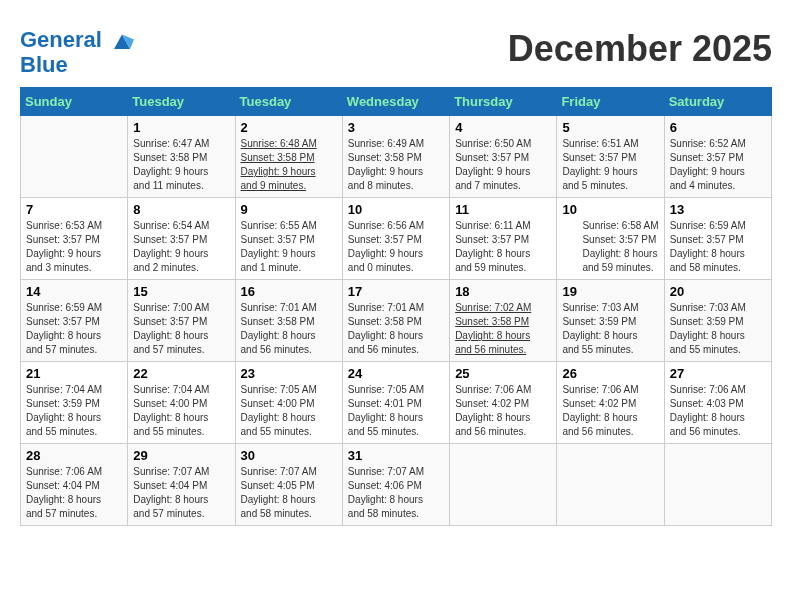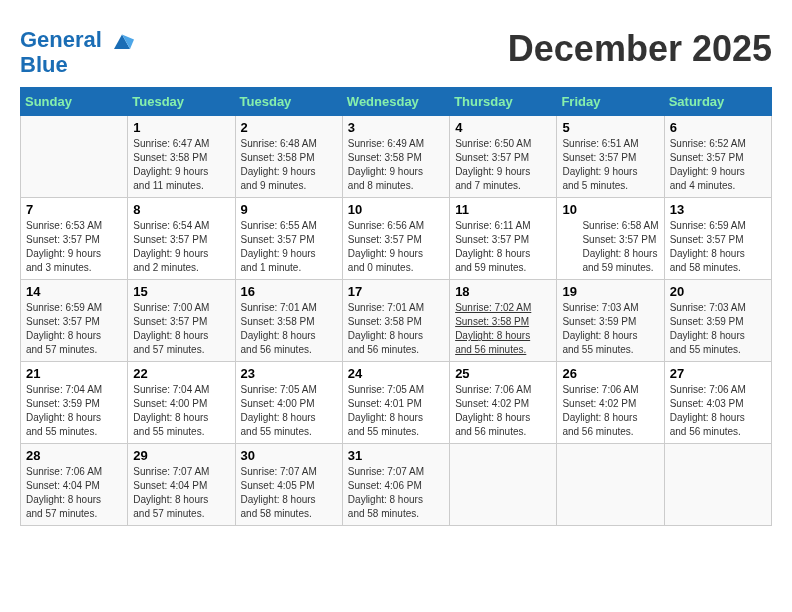--- a/index.html
+++ b/index.html
@@ -123,21 +123,21 @@
         <td></td>
         <td>
           <div class="day-num">1</div>
           <div class="day-info" style="white-space: pre-line;">Sunrise: 6:47 AM
 Sunset: 3:58 PM
 Daylight: 9 hours
 and 11 minutes.</div>
         </td>
         <td>
           <div class="day-num">2</div>
-          <div class="day-info" style="white-space: pre-line;">Sunrise: 6:48 AM
+          <div class="day-info" style="white-space: pre-line; text-decoration: underline;">Sunrise: 6:48 AM
 Sunset: 3:58 PM
 Daylight: 9 hours
 and 9 minutes.</div>
         </td>
         <td>
           <div class="day-num">3</div>
           <div class="day-info" style="white-space: pre-line;">Sunrise: 6:49 AM
 Sunset: 3:58 PM
 Daylight: 9 hours
 and 8 minutes.</div>

